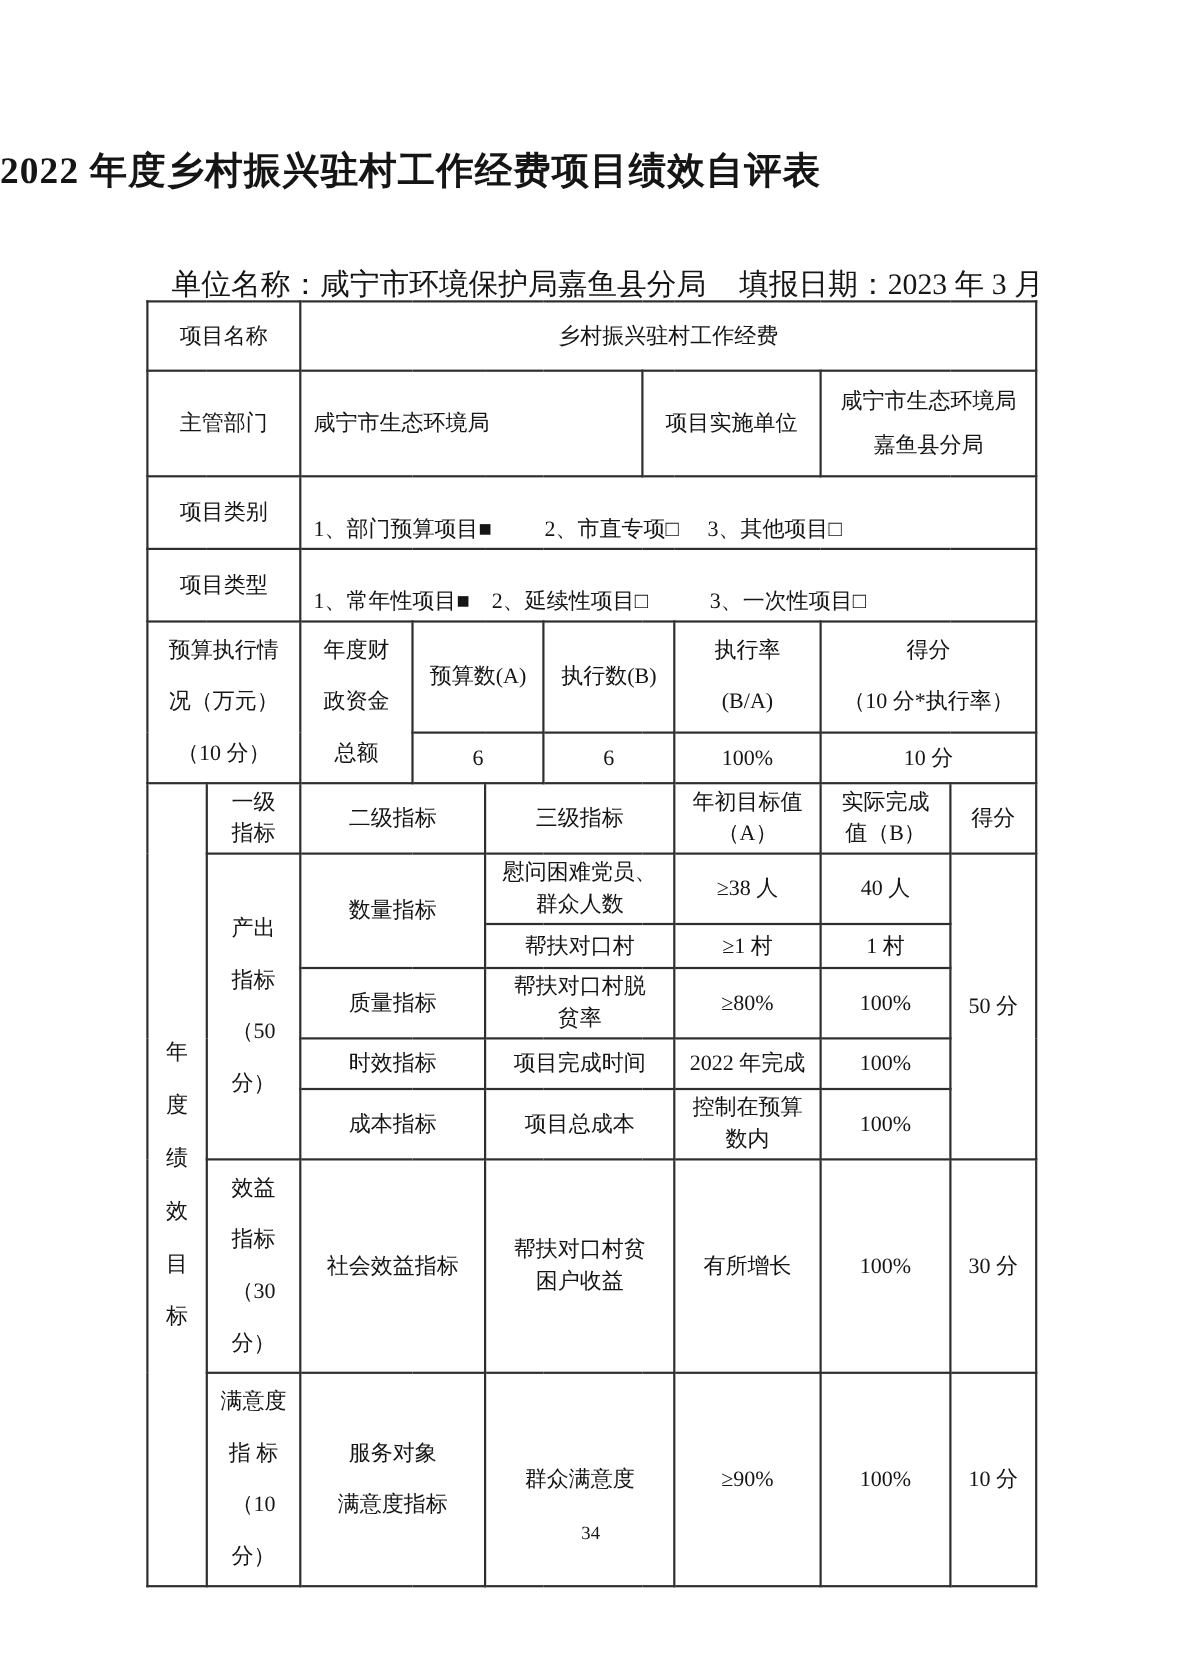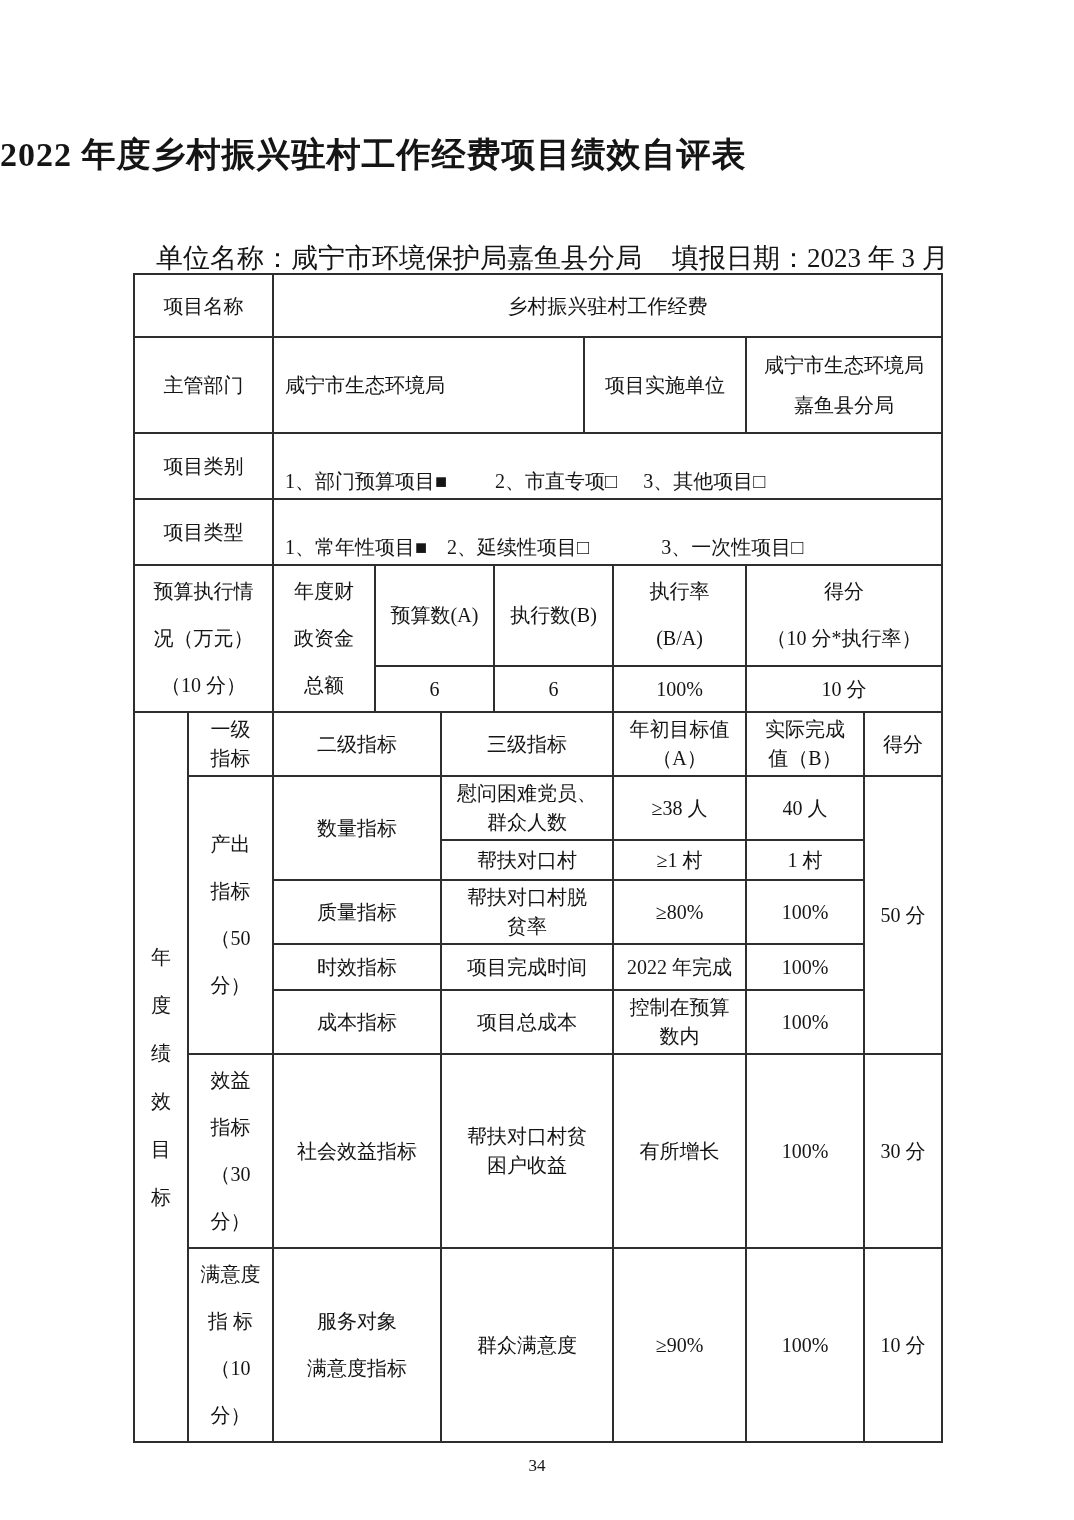--- a/index.html
+++ b/index.html
@@ -49,24 +49,24 @@
     overflow: hidden;
   }
   td.left { text-align: left; padding-left: 11px; }
   td.tight { line-height: 1.45; }
   td.mid   { line-height: 2.0; }
   td.loose { line-height: 2.35; }
   td.vside { line-height: 2.4; }
   .opt1 { margin-right: 48px; }
   .opt2 { margin-right: 26px; }
   .topt1 { margin-right: 20px; }
-  .topt2 { margin-right: 72px; }
+  .topt2 { margin-right: 56px; }
   .page-number {
     position: absolute;
-    top: 1456px; left: 0; width: 100%;
+    top: 1384px; left: 0; width: 100%;
     text-align: center;
     font-size: 17px;
   }
 </style>
 </head>
 <body>
 
 <div class="page">
 
   <h1 class="title">2022 年度乡村振兴驻村工作经费项目绩效自评表</h1>

